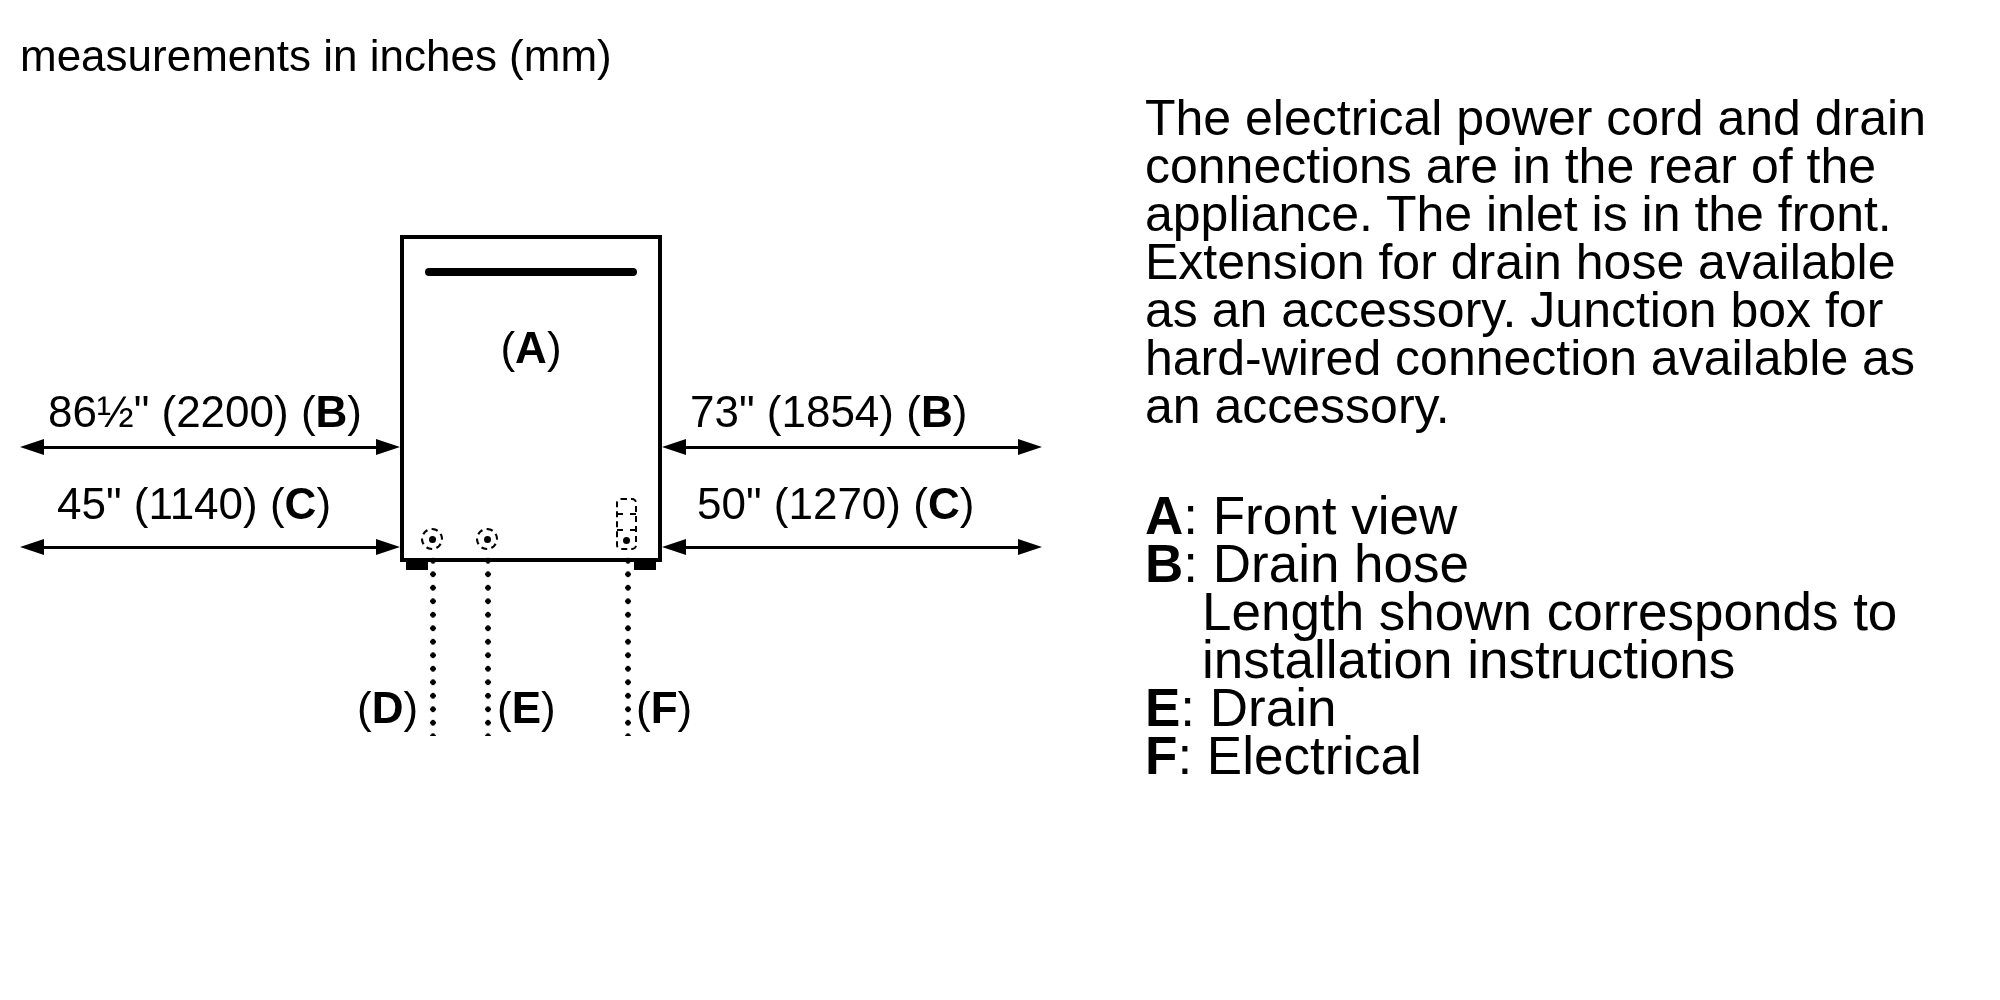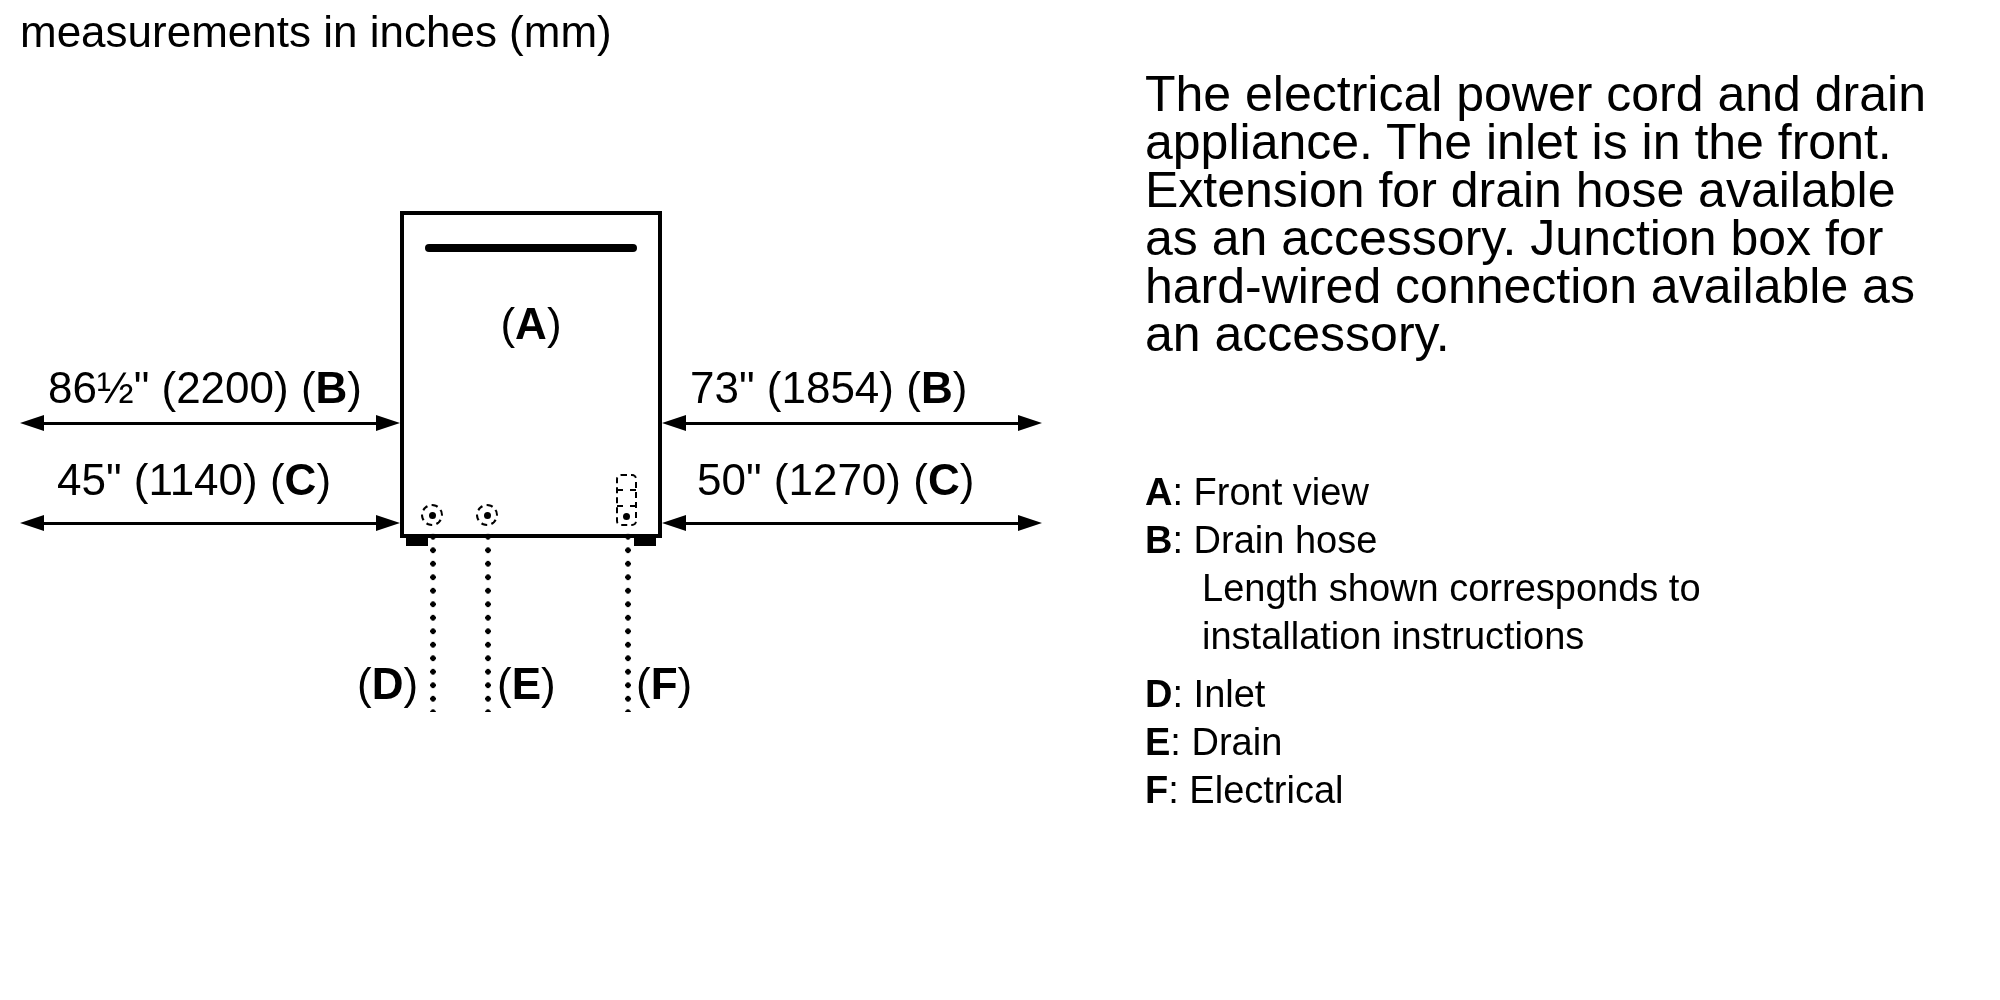--- a/index.html
+++ b/index.html
@@ -1,18 +1,18 @@
 <!DOCTYPE html>
 <html><head>
 <meta charset="utf-8">
 <style>
   html,body{margin:0;padding:0;background:#fff;}
   .canvas{position:relative;width:2000px;height:1000px;background:#ffffff;overflow:hidden;
           font-family:"Liberation Sans",sans-serif;color:#000;}
-  .abs{position:absolute;}
+  .abs{position:absolute;margin-top:24px;}
   b{font-weight:700;}
 
   .title{left:20px;top:8px;font-size:44px;line-height:48px;white-space:nowrap;}
 
   
   .box{left:400px;top:211px;width:262px;height:327px;border:4px solid #000;box-sizing:border-box;background:#fff;}
   .handle{left:425px;top:244px;width:212px;height:8px;background:#000;border-radius:4px;}
   .alabel{left:400px;top:300px;width:262px;text-align:center;font-size:44px;line-height:48px;}
   .foot{width:22px;height:9px;background:#000;top:537px;}
 
@@ -34,21 +34,21 @@
   .fconn .div1{top:13px;} .fconn .div2{top:29px;}
   .fconn .dot{position:absolute;left:5px;top:37px;width:7px;height:7px;border-radius:50%;background:#000;}
 
   .leader{width:6px;top:530px;height:182px;
           background:radial-gradient(circle,#000 2.6px,transparent 3px);
           background-size:6px 13.5px;background-repeat:repeat-y;}
   .plabel{font-size:44px;line-height:48px;white-space:nowrap;top:660px;}
 
   
   .note{left:1145px;top:70px;font-size:50px;line-height:48px;}
-  .legend{left:1145px;top:468px;font-size:38px;line-height:48px;}
+  .legend{left:1145px;top:468px;font-size:53px;line-height:48px;}
   .legend .cont{padding-left:57px;}
   .legend .gap{margin-top:10px;}
 </style>
 </head>
 <body>
 
 <div class="canvas">
 
   <div class="abs title">measurements in inches (mm)</div>
 
@@ -95,30 +95,30 @@
   <div class="abs leader" style="left:430px;"></div>
   <div class="abs leader" style="left:485px;"></div>
   <div class="abs leader" style="left:625px;"></div>
 
   <div class="abs plabel" style="left:357px;"><span>(</span><b>D</b><span>)</span></div>
   <div class="abs plabel" style="left:497px;"><span>(</span><b>E</b><span>)</span></div>
   <div class="abs plabel" style="left:636px;"><span>(</span><b>F</b><span>)</span></div>
 
   <div class="abs note">
     <div>The electrical power cord and drain</div>
+    <div>connections are in the rear of the</div>
     <div>appliance. The inlet is in the front.</div>
     <div>Extension for drain hose available</div>
     <div>as an accessory. Junction box for</div>
     <div>hard-wired connection available as</div>
     <div>an accessory.</div>
   </div>
 
   <div class="abs legend">
     <div><b>A</b><span>: </span><span>Front view</span></div>
     <div><b>B</b><span>: </span><span>Drain hose</span></div>
     <div class="cont">Length shown corresponds to</div>
     <div class="cont">installation instructions</div>
-    <div class="gap"><b>D</b><span>: </span><span>Inlet</span></div>
     <div><b>E</b><span>: </span><span>Drain</span></div>
     <div><b>F</b><span>: </span><span>Electrical</span></div>
   </div>
 
 </div>
 
 </body></html>

